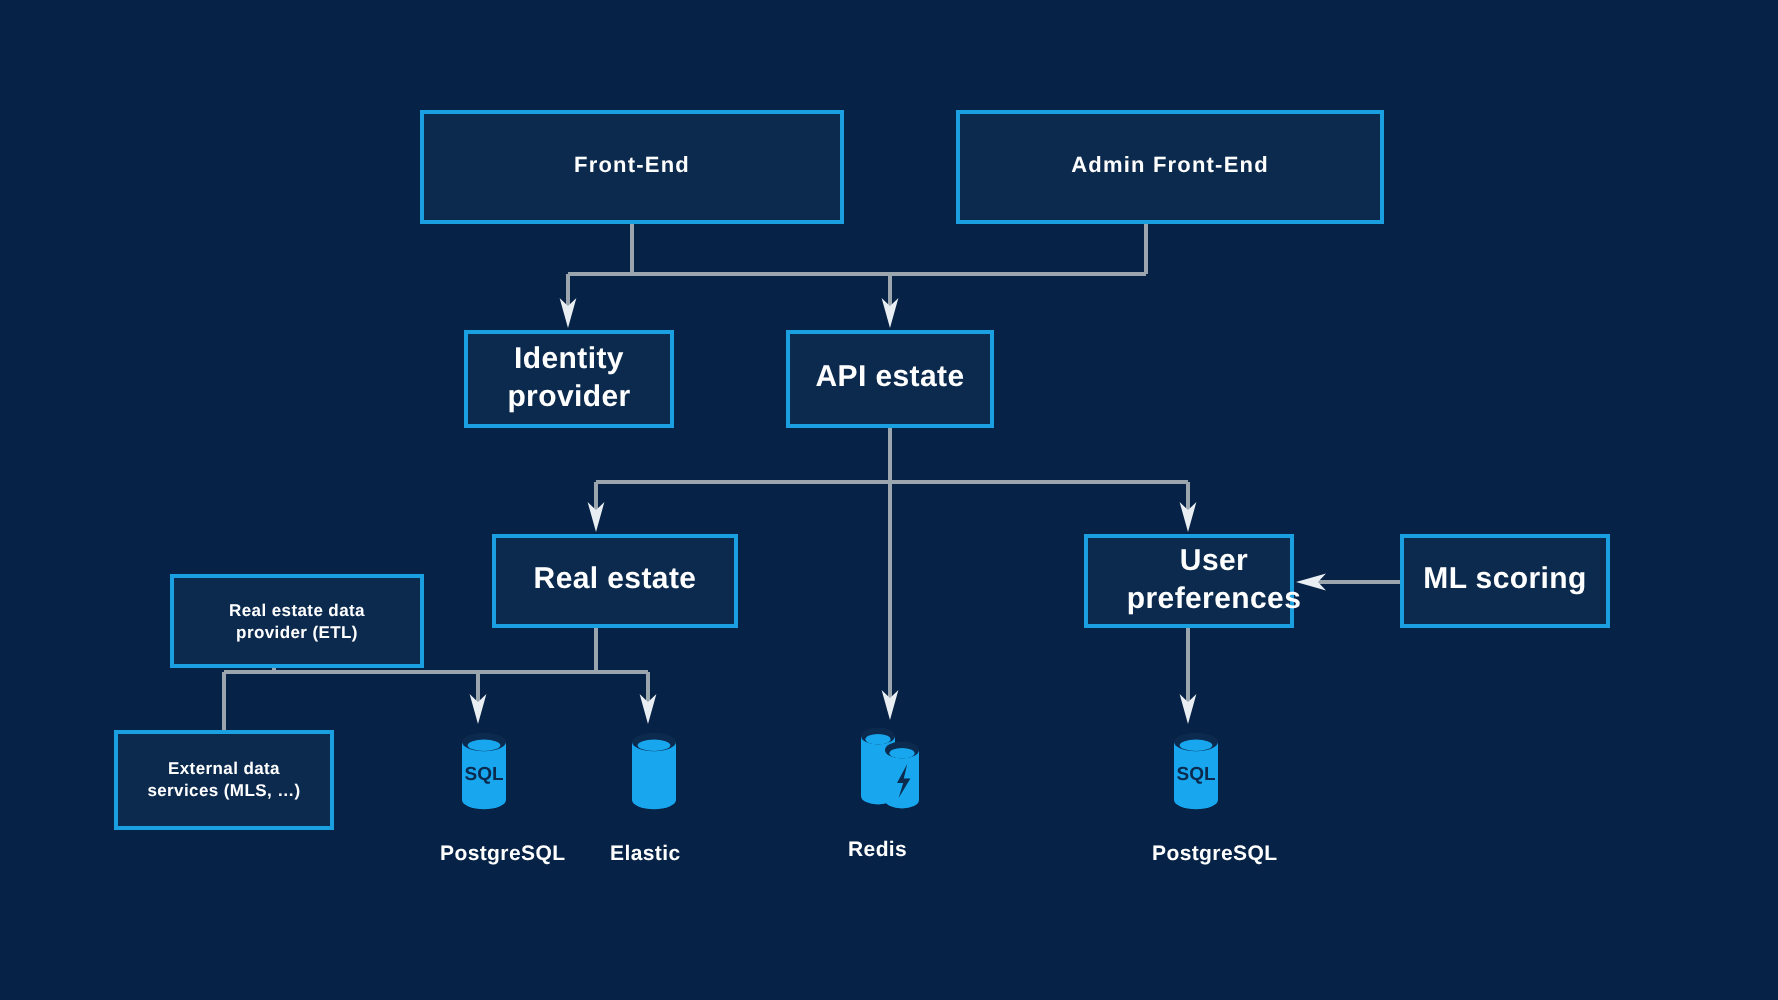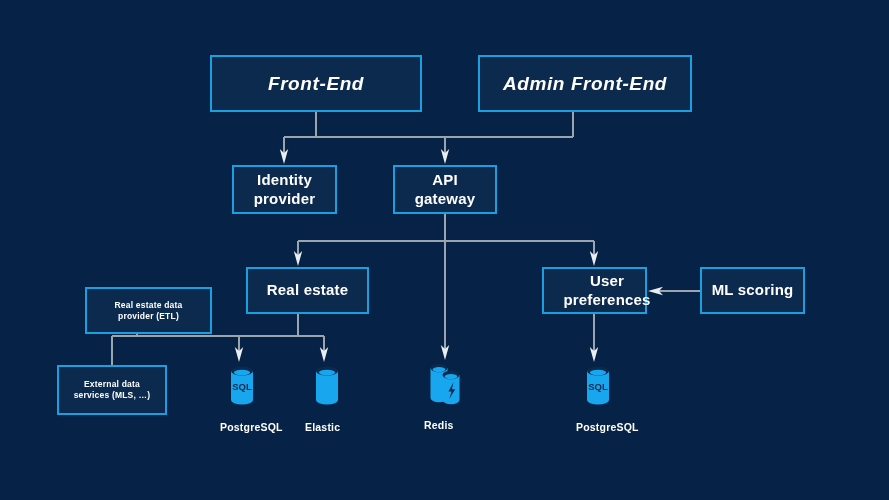--- a/index.html
+++ b/index.html
@@ -36,21 +36,21 @@
     color: #ffffff;
     line-height: 1.25;
     letter-spacing: 0.2px;
   }
   .node-label {
     display: block;
     padding: 0 6px;
     font-weight: bold;
     white-space: pre-line;
   }
-  .node.big .node-label { font-size: 19px; letter-spacing: 0.6px; font-style: italic; }
+  .node.big .node-label { font-size: 11px; letter-spacing: 0.6px; }
   .node.mid .node-label { font-size: 15px; }
   .node.small .node-label { font-size: 8.5px; }
 
   .store {
     position: absolute;
     display: flex;
     flex-direction: column;
   }
   .store-icon {
     display: block;
@@ -138,21 +138,21 @@
       <div class="node big" style="left: 210px; top: 55px; width: 212px; height: 57px; border-color: rgb(26, 159, 224); background: rgb(11, 42, 78);">
         <span class="node-label">Front-End</span>
       </div>
       <div class="node big" style="left: 466px; top: 55px; width: 214px; height: 57px; border-color: rgb(26, 159, 224); background: rgb(11, 42, 78); margin-left: 12px;">
         <span class="node-label">Admin Front-End</span>
       </div>
       <div class="node mid" style="left: 232px; top: 165px; width: 105px; height: 49px; border-color: rgb(26, 159, 224); background: rgb(11, 42, 78);">
         <span class="node-label">Identity provider</span>
       </div>
       <div class="node mid" style="left: 393px; top: 165px; width: 104px; height: 49px; border-color: rgb(26, 159, 224); background: rgb(11, 42, 78);">
-        <span class="node-label">API gateway</span>
+        <span class="node-label">API estate</span>
       </div>
       <div class="node small" style="left: 85px; top: 267px; width: 127px; height: 47px; border-color: rgb(26, 159, 224); background: rgb(11, 42, 78); margin-top: 20px;">
         <span class="node-label">Real estate data
 provider (ETL)</span>
       </div>
       <div class="node mid" style="left: 246px; top: 267px; width: 123px; height: 47px; border-color: rgb(26, 159, 224); background: rgb(11, 42, 78);">
         <span class="node-label">Real estate</span>
       </div>
       <div class="node mid" style="left: 542px; top: 267px; width: 105px; height: 47px; border-color: rgb(26, 159, 224); background: rgb(11, 42, 78); padding-left: 25px;">
         <span class="node-label">User preferences</span>

